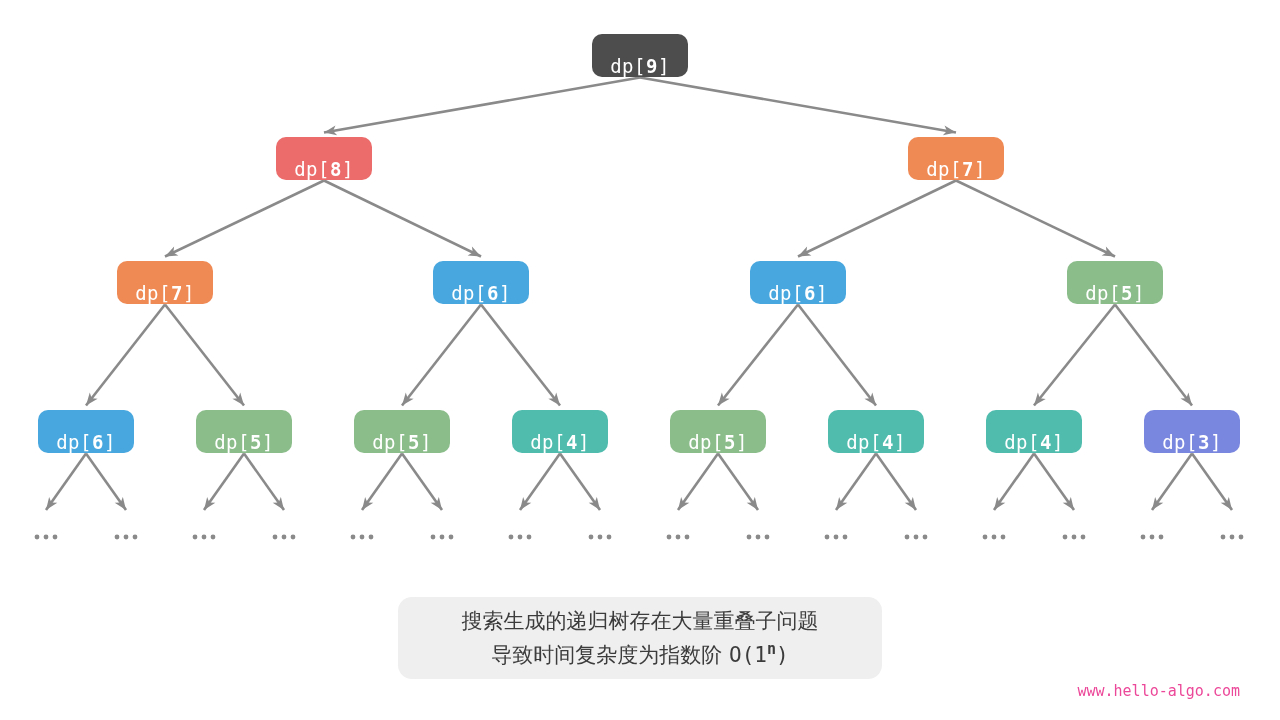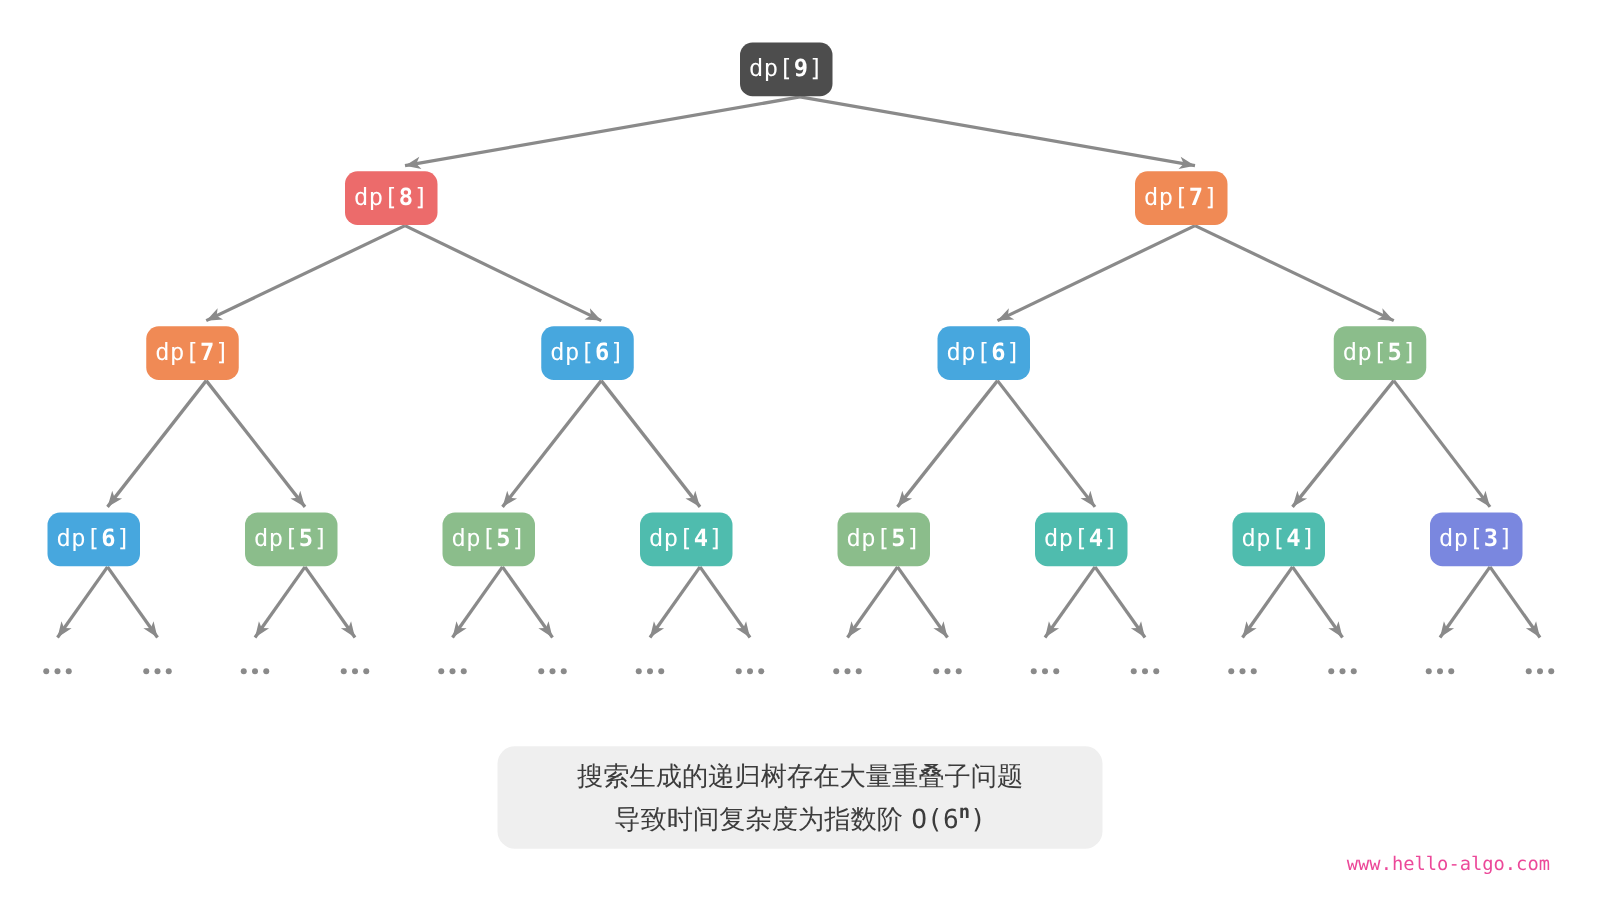--- a/index.html
+++ b/index.html
@@ -1,21 +1,21 @@
 <!DOCTYPE html>
 <html><head>
 <meta charset="utf-8">
 <style>
   html,body{margin:0;padding:0;}
   body{width:1280px;height:720px;background:#ffffff;font-family:"DejaVu Sans",sans-serif;}
   #stage{position:relative;width:1280px;height:720px;background:#ffffff;overflow:hidden;}
   #edges-svg{position:absolute;left:0;top:0;width:1280px;height:720px;}
   .node{
-    position:absolute;width:74px;height:43px;border-radius:10px;
-    display:flex;align-items:center;justify-content:center;
+    position:absolute;width:96px;height:43px;border-radius:10px;
+    display:flex;align-items:flex-end;justify-content:center;
     color:#ffffff;font-family:"DejaVu Sans Mono",monospace;font-size:19px;
     letter-spacing:0.5px;box-sizing:border-box;
   }
   .node .pfx,.node .sfx{font-weight:500;}
   .node .num{font-weight:700;}
   .caption{
     position:absolute;left:398px;top:597px;width:484px;height:82px;
     background:#efefef;border-radius:14px;color:#3c3c3c;
     display:flex;flex-direction:column;align-items:center;justify-content:center;
     font-size:21px;line-height:34px;text-align:center;
@@ -230,18 +230,18 @@
         <span class="num">3</span>
         <span class="sfx">]</span>
       </div>
     </div>
 
   <div class="caption">
     <div class="cap-line">
       <span>搜索生成的递归树存在大量重叠子问题</span>
     </div>
     <div class="cap-line">
-      <span>导致时间复杂度为指数阶 </span><span class="cap-math"><span>O(6</span><span class="cap-sup">n</span><span>)</span></span>
+      <span>导致时间复杂度为指数阶 </span><span class="cap-math"><span>O(1</span><span class="cap-sup">n</span><span>)</span></span>
     </div>
   </div>
 
   <div class="watermark">www.hello-algo.com</div>
 </div>
 
 </body></html>

